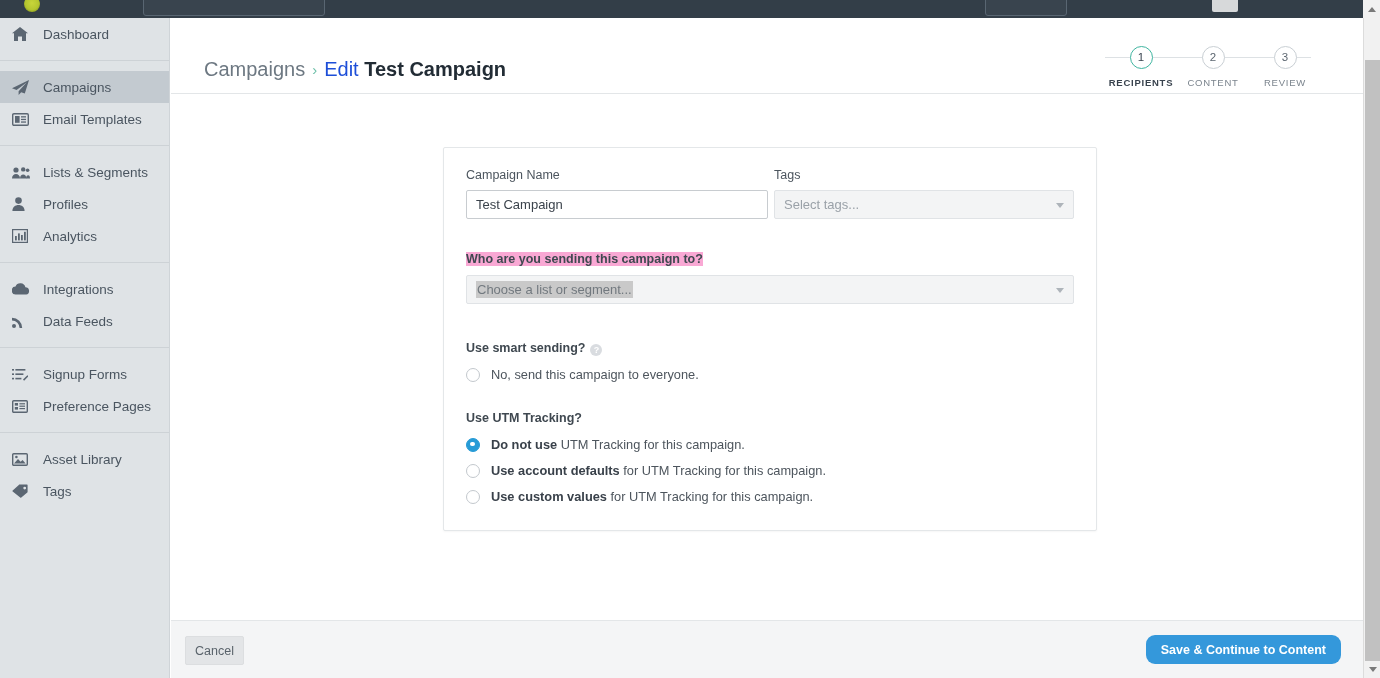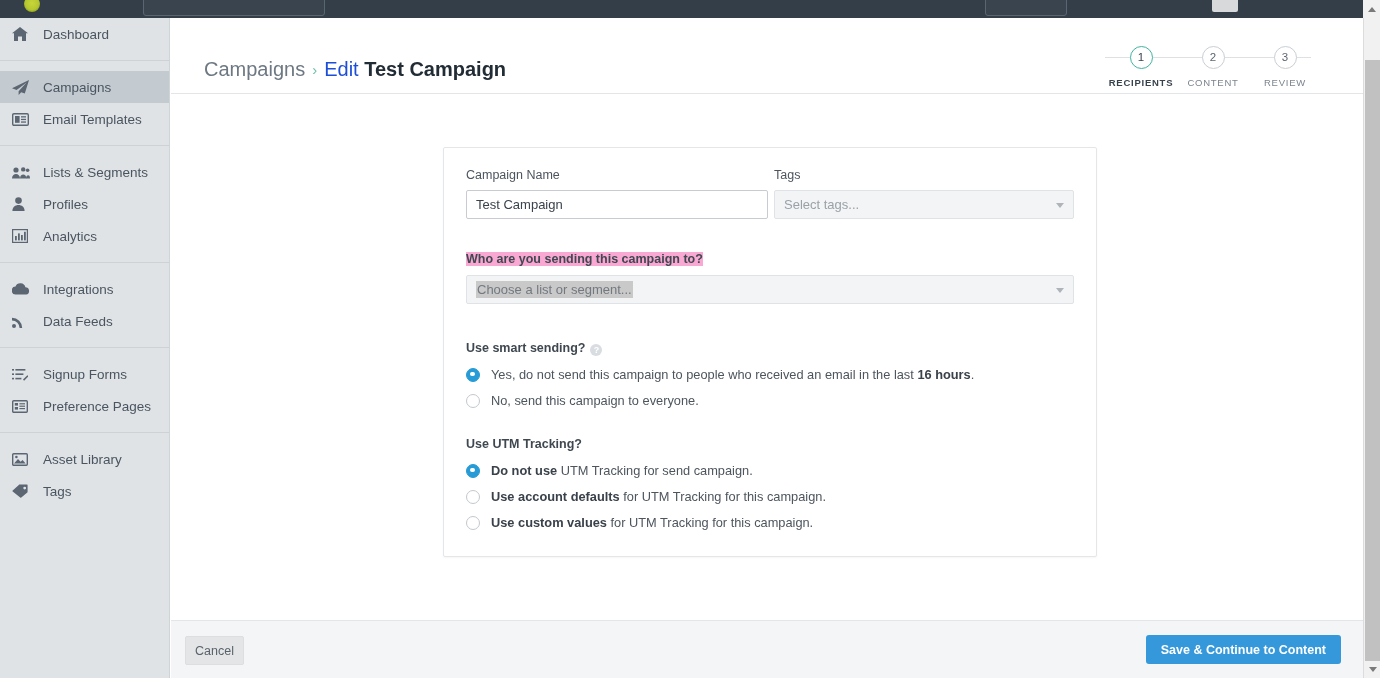--- a/index.html
+++ b/index.html
@@ -235,21 +235,21 @@
     height: 29px; padding: 0 9px;
     background: #e3e5e7; border: 1px solid #dcdee0;
     border-radius: 2px;
     font-size: 12.5px; color: #5a636b;
     font-family: "Liberation Sans", sans-serif;
     cursor: pointer;
   }
   .btn-primary {
     position: absolute; right: 22px; top: 14px;
     height: 29px; padding: 0 15px;
-    background: #3498db; border: none; border-radius: 3px;
+    background: #3498db; border: none; border-radius: 9px;
     color: #fff; font-size: 12.5px; font-weight: bold;
     font-family: "Liberation Sans", sans-serif;
     cursor: pointer;
   }
 
   
   .scroll-track {
     position: absolute; right: 0; top: 18px;
     width: 17px; height: 660px;
     background: #f1f1f1;
@@ -493,37 +493,33 @@
           <span class="sel-txt sel">Choose a list or segment...</span>
           <span class="caret"></span>
         </div>
       </div>
 
       <div style="height:34px"></div>
 
       <div>
         <span class="q-label">Use smart sending?</span><span class="help-ico">?</span>
 
-        <div class="radio-row">
-          <span class="radio checked"></span>
-          <span><span>Yes</span><span>, do not send this campaign to people who received an email in the last </span><b>16 hours</b><span>.</span></span>
-        </div>
 
         <div class="radio-row">
           <span class="radio"></span>
           <span><span>No</span><span>, send this campaign to everyone.</span></span>
         </div>
       </div>
 
       <div class="utm-block">
         <span class="q-label">Use UTM Tracking?</span>
 
         <div class="radio-row">
           <span class="radio checked"></span>
-          <span><b>Do not use</b><span> UTM Tracking for send campaign.</span></span>
+          <span><b>Do not use</b><span> UTM Tracking for this campaign.</span></span>
         </div>
 
         <div class="radio-row">
           <span class="radio"></span>
           <span><b>Use account defaults</b><span> for UTM Tracking for this campaign.</span></span>
         </div>
 
         <div class="radio-row">
           <span class="radio"></span>
           <span><b>Use custom values</b><span> for UTM Tracking for this campaign.</span></span>

